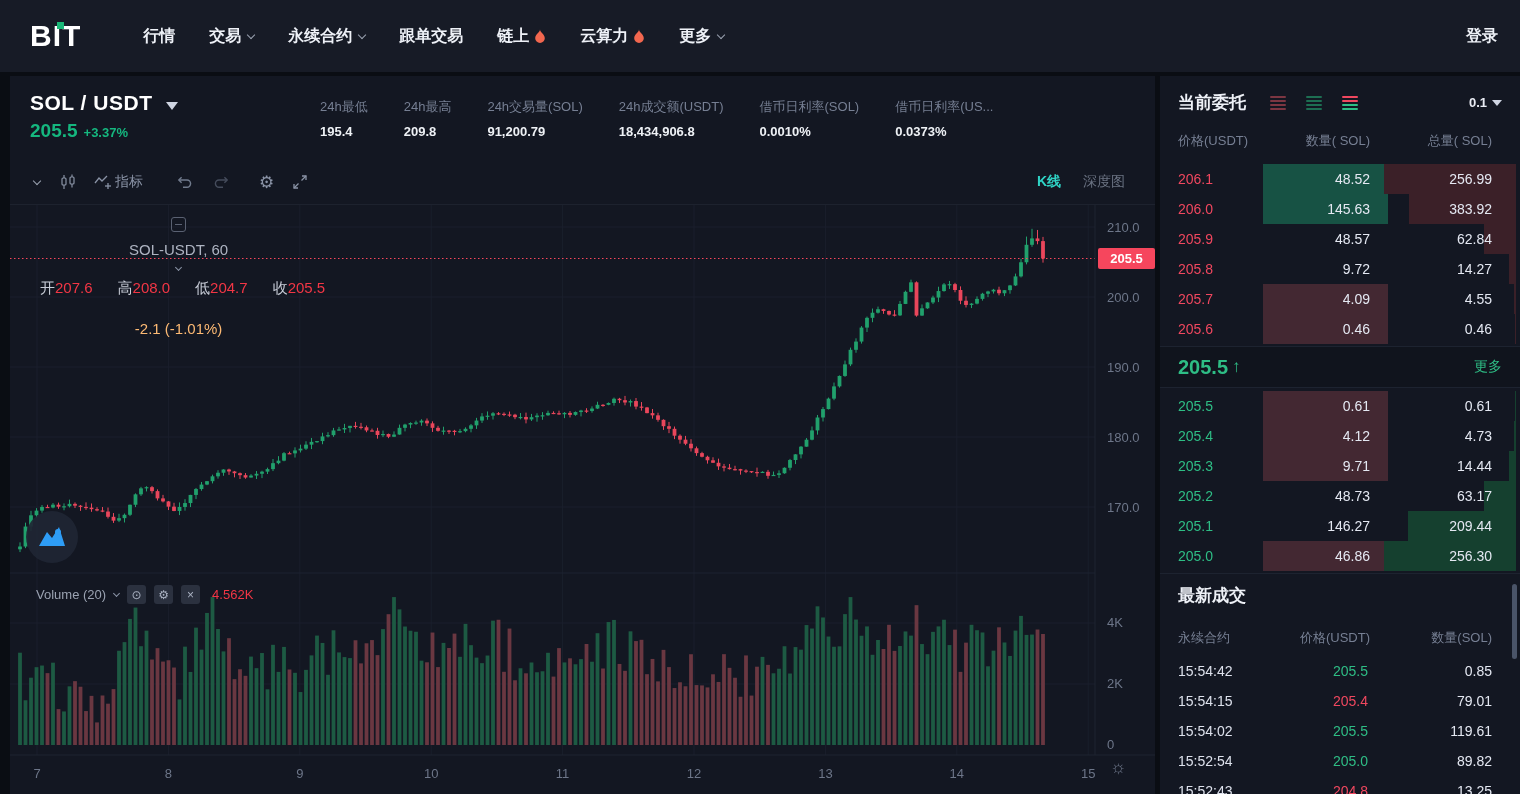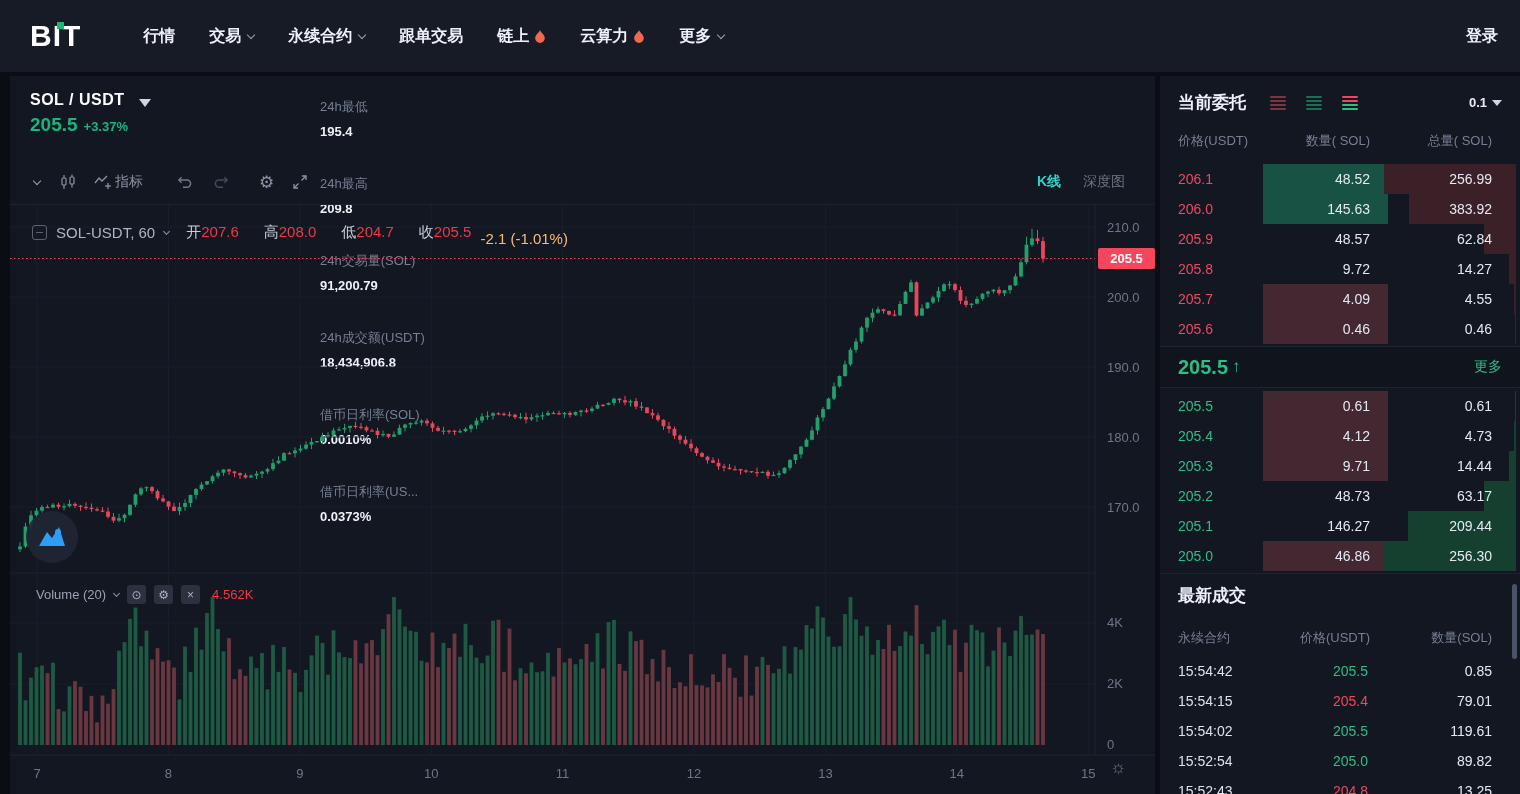--- a/index.html
+++ b/index.html
@@ -15,44 +15,44 @@
   .chev{display:inline-block;width:6px;height:6px;border:solid #9aa2b1;border-width:0 1.5px 1.5px 0;
     transform:rotate(45deg);margin-left:7px;margin-top:-3px;}
   .flame{margin-left:5px;display:inline-flex;}
   .login{margin-left:auto;color:#eef1f7;font-size:16px;font-weight:700;cursor:pointer;}
   
   .panel{position:absolute;background:#131722;}
   #left-panel{left:10px;top:76px;width:1145px;height:718px;}
   #right-panel{left:1160px;top:76px;width:360px;height:718px;overflow:hidden;}
   
   .sym-block{position:absolute;left:20px;top:15px;}
-  .pair-line{display:flex;align-items:center;color:#fff;font-size:16px;font-weight:700;letter-spacing:.5px;}
+  .pair-line{display:flex;align-items:center;color:#fff;font-size:21px;font-weight:700;letter-spacing:.5px;}
   .tri-down{width:0;height:0;border-left:6px solid transparent;border-right:6px solid transparent;
     border-top:8px solid #cfd5e2;margin-left:14px;margin-top:6px;}
   .price-line{margin-top:5px;display:flex;align-items:baseline;gap:6px;}
   .big-price{color:#15b77f;font-size:19px;font-weight:700;}
   .chg{color:#15b77f;font-size:13px;font-weight:700;}
-  .stats{position:absolute;left:310px;top:22px;display:flex;gap:36px;flex-direction:column;}
+  .stats{position:absolute;left:310px;top:22px;display:flex;gap:36px;}
   .stat .lb{color:#767f93;font-size:13px;}
   .stat .vl{color:#eef1f5;font-size:13px;font-weight:600;margin-top:8px;}
   
   .cbar{position:absolute;left:0;top:84px;width:100%;height:45px;border-bottom:1px solid #1d222e;
     display:flex;align-items:center;padding:0 22px;}
   .tf{color:#8a93a6;font-size:14px;margin-right:17px;cursor:pointer;}
   .tf.active{color:#2fd3c5;font-weight:700;}
   .bar-ico{display:inline-flex;align-items:center;margin-right:18px;cursor:pointer;color:#8a93a6;}
   .ind-txt{color:#8a93a6;font-size:14px;margin-left:4px;}
   .gear{font-size:17px;color:#8a93a6;}
   .rtabs{margin-left:auto;display:flex;gap:22px;margin-right:8px;}
   .kline{color:#2fd3c5;font-size:14px;font-weight:700;cursor:pointer;}
   .depthtab{color:#6b7383;font-size:14px;cursor:pointer;text-align:right;}
   
   .chart-wrap{position:absolute;left:0;top:129px;width:1145px;height:589px;}
   .ohlc-legend{position:absolute;left:22px;top:12px;display:flex;align-items:center;gap:9px;
-    font-size:15px;color:#aeb4c2;white-space:nowrap;}
+    font-size:15px;color:#aeb4c2;white-space:nowrap;flex-direction:column;}
   .collapse-ico{width:15px;height:15px;border:1px solid #5a6172;border-radius:3px;position:relative;}
   .collapse-ico:after{content:'';position:absolute;left:3px;right:3px;top:6px;height:1px;background:#5a6172;}
   .ohlc-item{color:#c8cdd8;}
   .ohlc-item b{color:#f23645;font-weight:400;}
   .ohlc-chg{color:#fdba74;margin-top:13px;}
   .leg-chev{display:inline-block;width:5px;height:5px;border:solid #8a93a6;border-width:0 1.5px 1.5px 0;transform:rotate(45deg);margin-top:-2px;}
   .vol-legend{position:absolute;left:26px;top:380px;display:flex;align-items:center;gap:8px;font-size:13px;color:#9aa2b1;}
   .vol-btn{width:19px;height:19px;background:#2b313f;border-radius:3px;color:#aab2c2;display:flex;
     align-items:center;justify-content:center;font-size:12px;cursor:pointer;}
   .vol-val{color:#f23645;margin-left:4px;}

